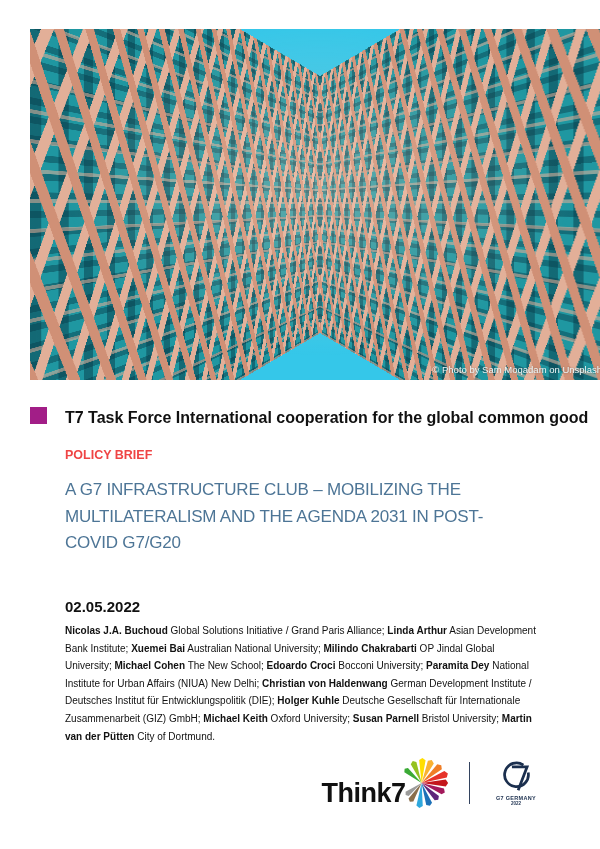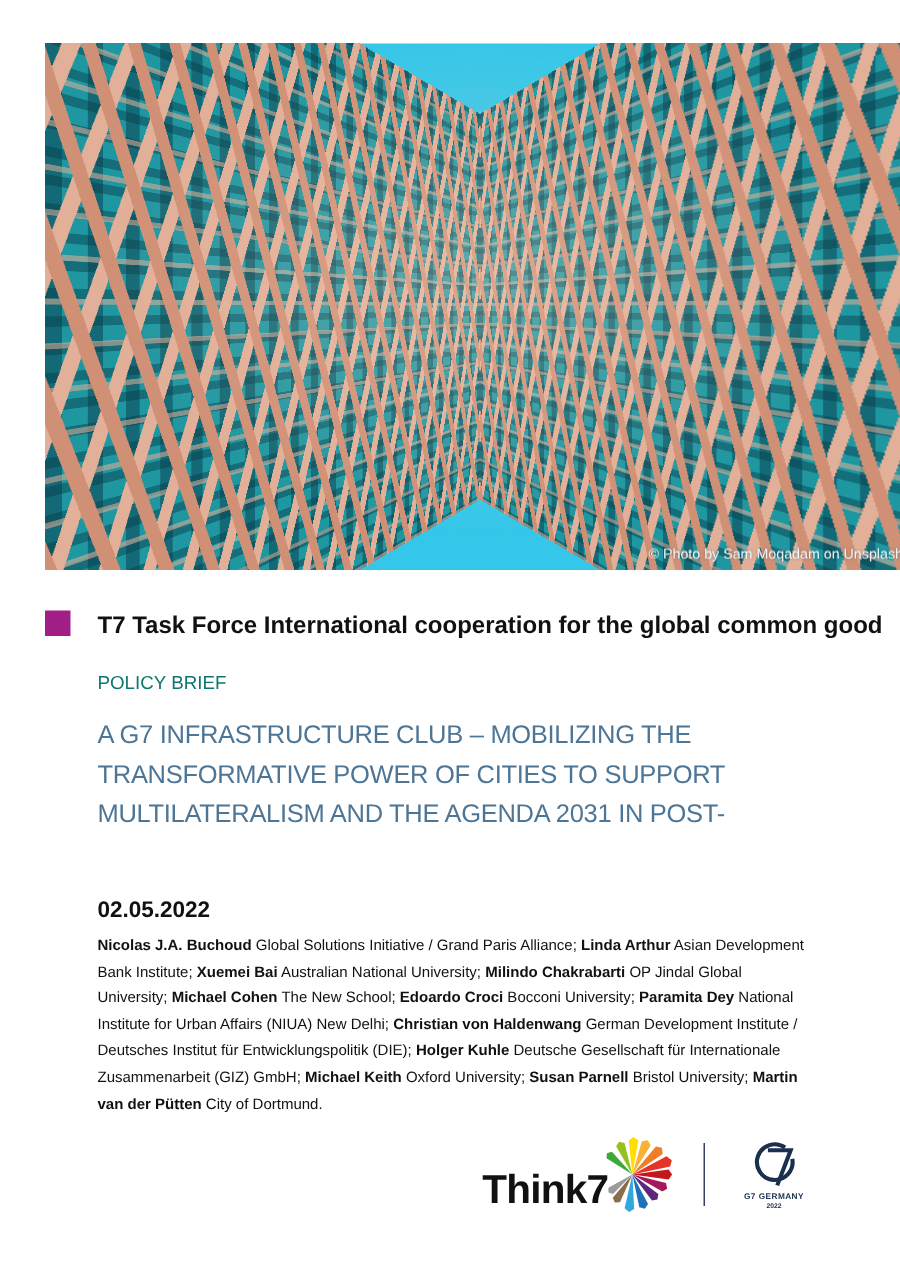--- a/index.html
+++ b/index.html
@@ -36,21 +36,21 @@
     position:absolute; right:8px; bottom:5px; z-index:3;
     font-size:9.5px; color:#eef7f8; text-shadow:0 0 2px rgba(40,60,60,0.45);
   }
 
   
   .t7-row { position:absolute; left:30px; top:407px; display:flex; align-items:flex-start; }
   .accent-square { width:17px; height:17px; background: var(--accent-magenta, #a21e87); flex:0 0 auto; }
   .t7-label { margin-left:18px; padding-top:2px; font-size:16px; font-weight:700; color:#111; }
 
   
-  .kicker { position:absolute; left:65px; top:448px; font-size:12.5px; font-weight:400; color:#0f766e;text-align:center; }
+  .kicker { position:absolute; left:65px; top:448px; font-size:12.5px; font-weight:700; color:#ef4444;text-align:center; }
   .title  {
     position:absolute; left:65px; top:477px; width:505px;
     font-size:17px; font-weight:400; letter-spacing:-0.2px;
     line-height:26.5px; color: var(--title-blue, #4d7596);
   }
   .title div { white-space:nowrap; }
   .date   { position:absolute; left:65px; top:598px; font-size:15px; font-weight:700; color:#111; }
 
   
   .authors {
@@ -84,22 +84,22 @@
 
   <div class="t7-row">
     <div class="accent-square"></div>
     <div class="t7-label">T7 Task Force International cooperation for the global common good</div>
   </div>
 
   <div class="kicker">POLICY BRIEF</div>
 
   <h1 class="title">
       <div>A G7 INFRASTRUCTURE CLUB – MOBILIZING THE</div>
-      <div>TRANSFORMATIVE POWER OF CITIES TO SUPPORT</div>
       <div>MULTILATERALISM AND THE AGENDA 2031 IN POST-</div>
+      <div>COVID G7/G20</div>
     </h1>
 
   <div class="date">02.05.2022</div>
 
   <p class="authors"><strong>Nicolas J.A. Buchoud</strong> Global Solutions Initiative / Grand Paris Alliance; <strong>Linda Arthur</strong> Asian Development Bank Institute; <strong>Xuemei Bai</strong> Australian National University; <strong>Milindo Chakrabarti</strong> OP Jindal Global University; <strong>Michael Cohen</strong> The New School; <strong>Edoardo Croci</strong> Bocconi University; <strong>Paramita Dey</strong> National Institute for Urban Affairs (NIUA) New Delhi; <strong>Christian von Haldenwang</strong> German Development Institute / Deutsches Institut für Entwicklungspolitik (DIE); <strong>Holger Kuhle</strong> Deutsche Gesellschaft für Internationale Zusammenarbeit (GIZ) GmbH; <strong>Michael Keith</strong> Oxford University; <strong>Susan Parnell</strong> Bristol University; <strong>Martin van der Pütten</strong> City of Dortmund.</p>
 
   <div class="footer">
     <div class="think7">
       <span class="think7-text">Think7</span>
       <svg class="fan" viewBox="-32 -40 76 80" xmlns="http://www.w3.org/2000/svg">

